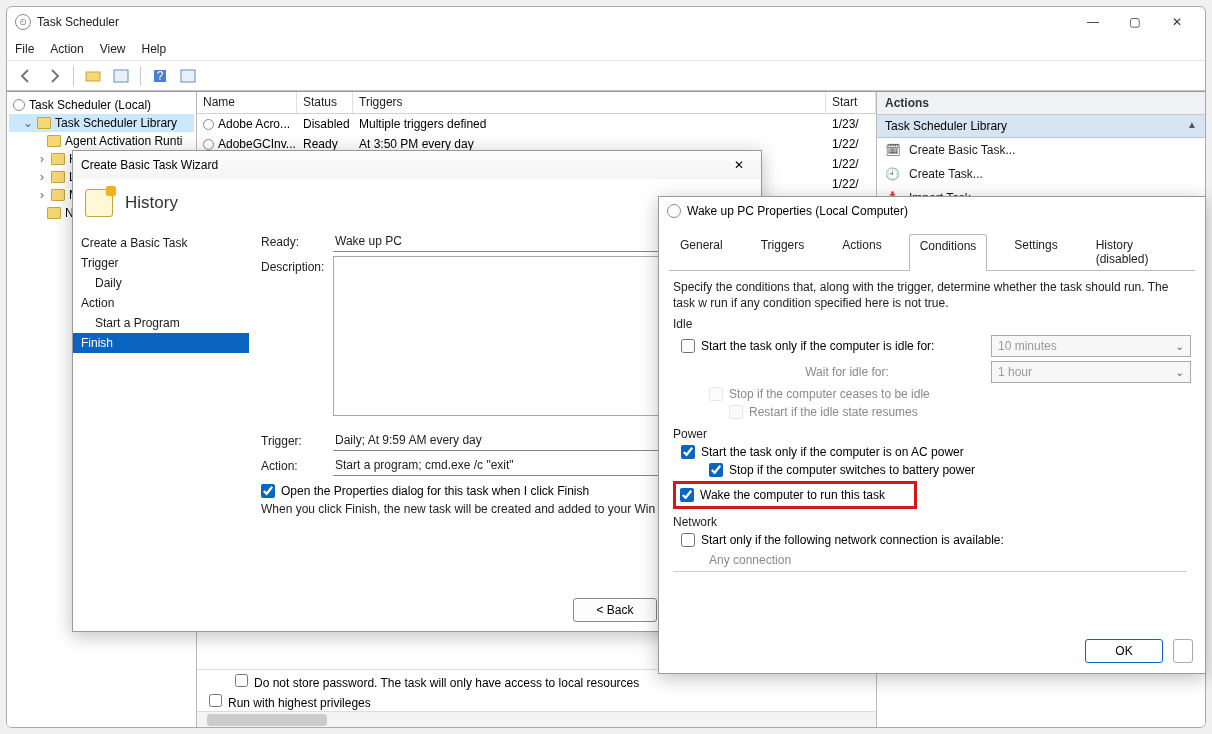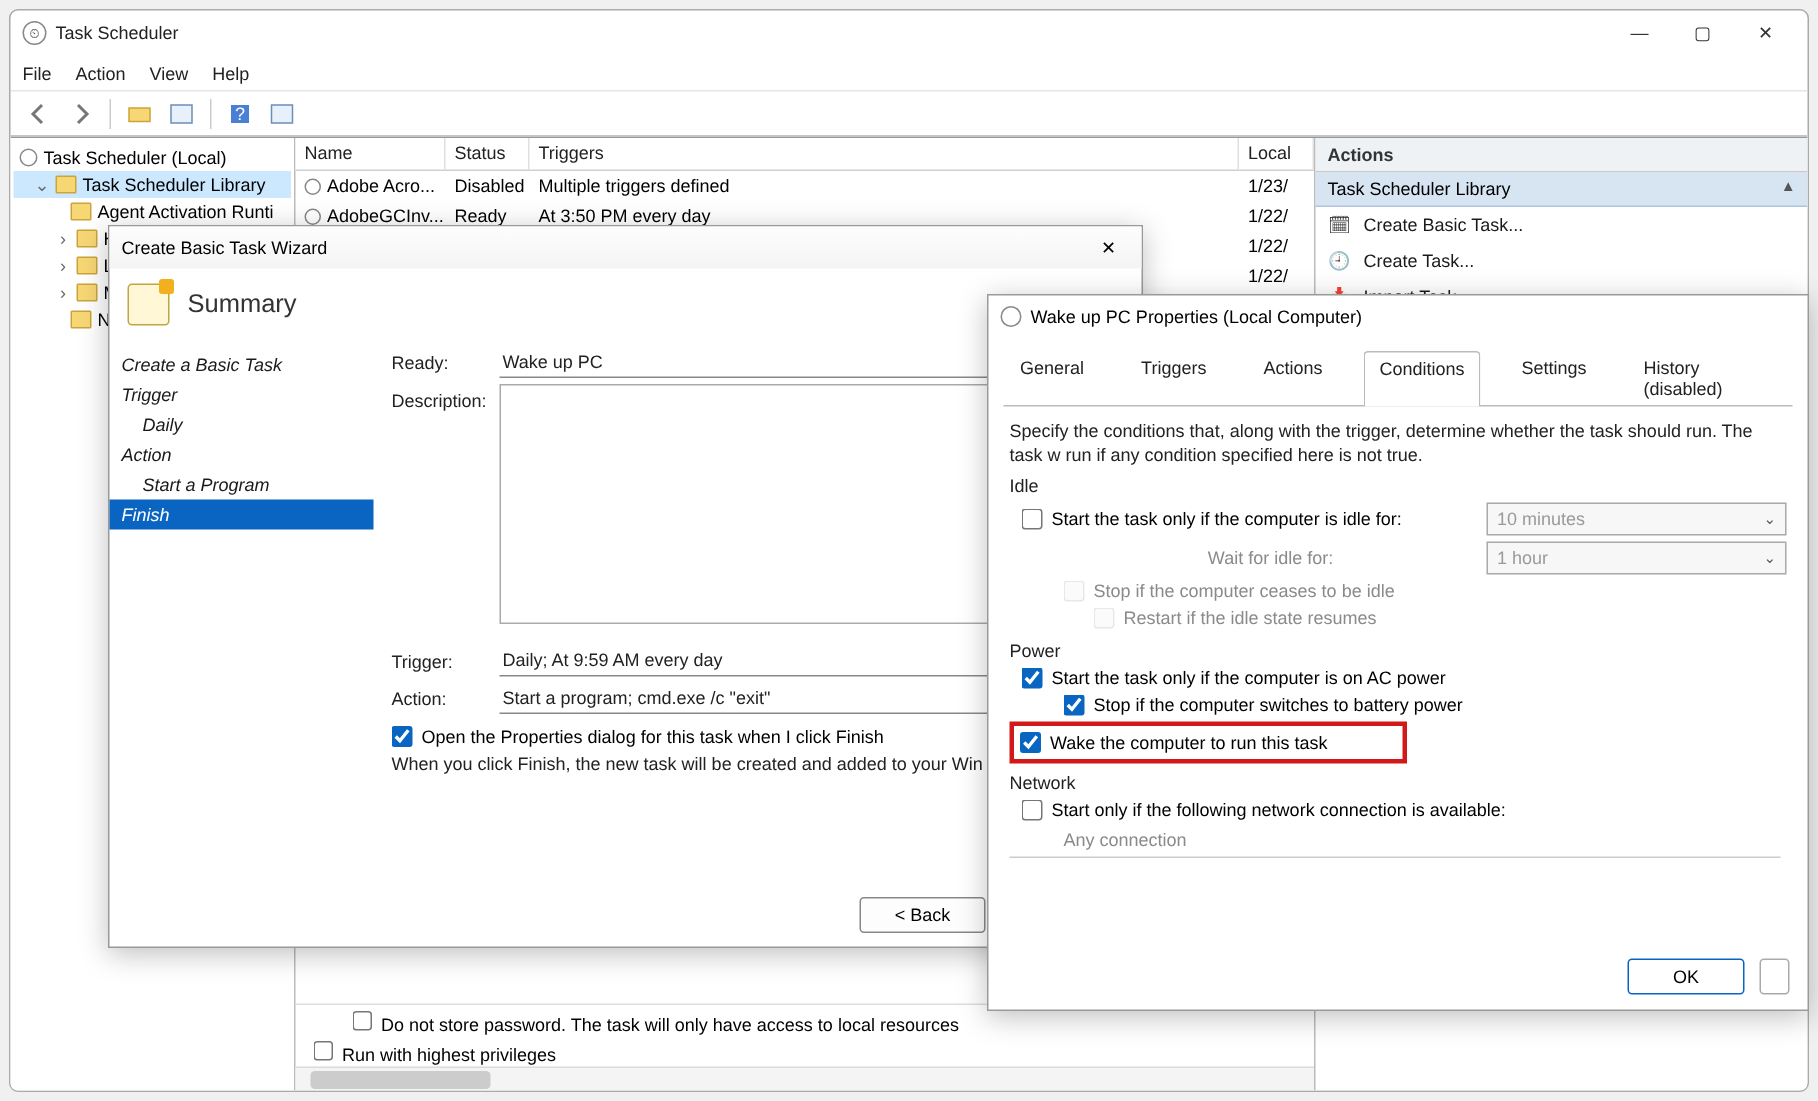--- a/index.html
+++ b/index.html
@@ -51,21 +51,21 @@
 .wizard { position: absolute; left: 72px; top: 150px; width: 690px; height: 482px; background: #fff; border: 1px solid #999; box-shadow: 0 4px 18px rgba(0,0,0,0.25); display: flex; flex-direction: column; }
 .wizard .whead { height: 28px; display: flex; align-items: center; padding: 0 8px; background: linear-gradient(#fdfdfd,#f4f4f4); }
 .wizard .whead .wtitle { flex: 1; font-size: 12px; }
 .wizard .whead .wclose { width: 28px; height: 20px; display: flex; align-items: center; justify-content: center; }
 .wizard .wtop { height: 48px; display: flex; align-items: center; padding: 0 12px; gap: 12px; }
 .wizard .wtop .wicon { width: 28px; height: 28px; border: 1px solid #bfa640; background: #fff7d6; border-radius: 3px; position: relative; }
 .wizard .wtop .wicon::after { content: ""; position: absolute; top: -4px; right: -4px; width: 10px; height: 10px; background: #f2b01e; border-radius: 2px; }
 .wizard .wtop h2 { font-size: 17px; font-weight: 400; color: #333; }
 .wizard .wbody { flex: 1; display: flex; }
 .wizard .steps { width: 176px; padding: 6px 0; }
-.wizard .steps .step { padding: 3px 8px; color: #1a1a1a; font-style: italic; }
+.wizard .steps .step { padding: 3px 8px; color: #1a1a1a; }
 .wizard .steps .step.ind1 { padding-left: 22px; }
 .wizard .steps .step.sel { background: #0a64c2; color: #fff; }
 .wizard .form { flex: 1; padding: 4px 12px; position: relative; }
 .wizard .form .frow { display: flex; align-items: flex-start; margin-bottom: 4px; }
 .wizard .form .flab { width: 72px; padding-top: 4px; color: #222; }
 .wizard .form .fval { flex: 1; border-bottom: 1px solid #888; padding: 3px 2px; color: #222; }
 .wizard .form .fdesc { flex: 1; height: 160px; border: 1px solid #aaa; background: #fff; }
 .wizard .form .fcb { display: flex; align-items: center; gap: 6px; margin-top: 8px; }
 .wizard .form .fcb input { accent-color: #0a64c2; width: 14px; height: 14px; }
 .wizard .form .note { color: #222; margin-top: 4px; }
@@ -83,21 +83,21 @@
 .props .pbody { flex: 1; border-top: 1px solid #bbb; margin: 0 10px; padding: 8px 4px; overflow: hidden; }
 .props .pdesc { color: #222; margin-bottom: 6px; line-height: 1.35; }
 .props .sect { color: #222; margin-top: 6px; margin-bottom: 2px; }
 .props .crow { display: flex; align-items: center; gap: 6px; padding: 2px 0 2px 8px; }
 .props .crow.ind { padding-left: 36px; }
 .props .crow input[type=checkbox] { width: 14px; height: 14px; accent-color: #0a64c2; }
 .props .crow.disabled { color: #8a8a8a; }
 .props .crow.disabled input { opacity: 0.5; }
 .props .sel { width: 200px; height: 22px; border: 1px solid #aaa; padding: 2px 6px; color: #555; margin-left: auto; display: flex; align-items: center; justify-content: space-between; }
 .props .sel.disabled { color: #9a9a9a; background: #f7f7f7; }
-.props .red { border: 3px solid #d21919; padding: 2px 4px; margin: 2px 0; width: 265px; }
+.props .red { border: 3px solid #d21919; padding: 2px 4px; margin: 2px 0; width: 244px; }
 .props .anyconn { padding: 4px 0 4px 36px; color: #8a8a8a; border-bottom: 1px solid #ccc; margin-right: 4px; }
 .props .pbtns { display: flex; justify-content: flex-end; gap: 10px; padding: 10px 12px; }
 .props .pbtns button { width: 78px; height: 24px; border: 1px solid #0a64c2; background: #fff; border-radius: 3px; }
 
 .chev { font-size: 10px; color: #555; }
 </style>
 </head>
 <body>
 
 <div class="main-window">
@@ -189,21 +189,21 @@
           <span class="ficon"></span>
           <span>N</span>
         </div>
     </div>
 
     <div class="grid-area">
       <div class="grid-head">
         <div class="gh" style="width:100px">Name</div>
         <div class="gh" style="width:56px">Status</div>
         <div class="gh" style="flex:1">Triggers</div>
-        <div class="gh" style="width:50px">Local</div>
+        <div class="gh" style="width:50px">Start</div>
       </div>
       <div class="grid-body">
         <div class="grow">
             <div class="gc" style="width:100px"><span class="clock"></span><span>Adobe Acro...</span></div>
             <div class="gc" style="width:56px">Disabled</div>
             <div class="gc" style="flex:1">Multiple triggers defined</div>
             <div class="gc" style="width:50px">1/23/</div>
           </div>
         <div class="grow">
             <div class="gc" style="width:100px"><span class="clock"></span><span>AdobeGCInv...</span></div>
@@ -255,21 +255,21 @@
   </div>
 </div>
 
 <div class="wizard">
   <div class="whead">
     <span class="wtitle">Create Basic Task Wizard</span>
     <span class="wclose">✕</span>
   </div>
   <div class="wtop">
     <div class="wicon"></div>
-    <h2>Summary</h2>
+    <h2>History</h2>
   </div>
   <div class="wbody">
     <div class="steps">
       <div class="step">Create a Basic Task</div>
       <div class="step">Trigger</div>
       <div class="step ind1">Daily</div>
       <div class="step">Action</div>
       <div class="step ind1">Start a Program</div>
       <div class="step sel">Finish</div>
     </div>

